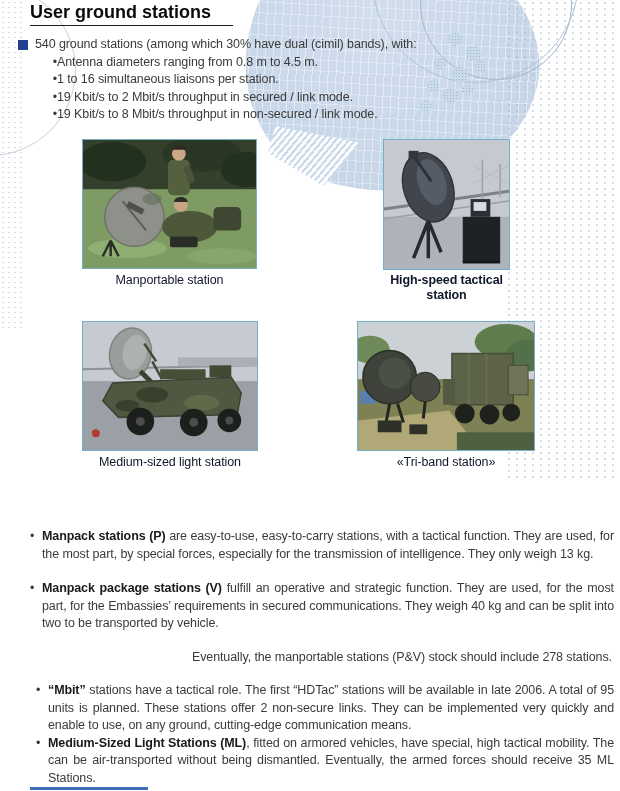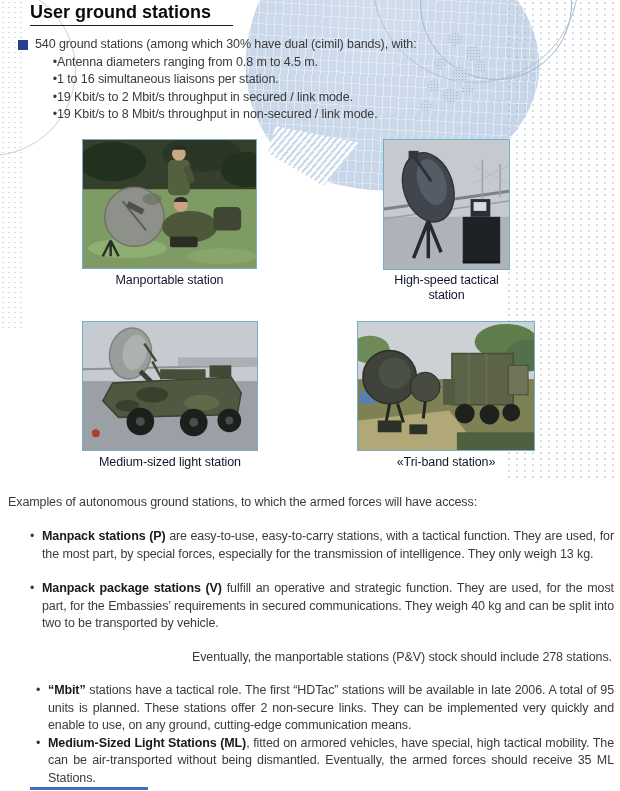--- a/index.html
+++ b/index.html
@@ -133,21 +133,21 @@
         </g>
         <path d="M30 16 L48 42" stroke="#2e3238" stroke-width="3"></path>
         <rect x="25" y="11" width="10" height="8" fill="#33373e"></rect>
         <path d="M45 82 L30 120 M45 82 L58 114 M45 82 L45 120" stroke="#26292e" stroke-width="3.5"></path>
         <rect x="80" y="78" width="38" height="46" fill="#1e2126"></rect>
         <rect x="88" y="60" width="20" height="18" fill="#2b2f35"></rect>
         <rect x="91" y="63" width="13" height="9" fill="#d8dce0"></rect>
         <path d="M80 124 L118 124" stroke="#14161a" stroke-width="3"></path>
       </svg>
     </figure>
-    <div class="caption" style="left:383px;top:273px;width:127px;">High-speed tactical station</div>
+    <div class="caption" style="left:383px;top:273px;width:127px;font-weight:bold;">High-speed tactical station</div>
 
     <figure class="photo" style="left:82px;top:321px;width:176px;height:130px;">
       <svg viewBox="0 0 176 130" preserveAspectRatio="none">
         <rect x="0" y="0" width="176" height="60" fill="#c6cbd1"></rect>
         <rect x="0" y="60" width="176" height="70" fill="#9ba0a6"></rect>
         <path d="M0 48 L176 44" stroke="#8b9096" stroke-width="2"></path>
         <rect x="96" y="36" width="80" height="9" fill="#aab0b6"></rect>
         <g transform="rotate(12 48 32)">
           <ellipse cx="48" cy="32" rx="21" ry="26" fill="#9a9e9b" stroke="#7e827f" stroke-width="1.5"></ellipse>
           <ellipse cx="52" cy="30" rx="12" ry="18" fill="#aeb2af"></ellipse>
@@ -191,21 +191,20 @@
         <circle cx="32" cy="56" r="27" fill="#3e423a" stroke="#2b2f28" stroke-width="1.5"></circle>
         <circle cx="37" cy="52" r="16" fill="#4b5046"></circle>
         <circle cx="68" cy="66" r="15" fill="#474b42" stroke="#2b2f28" stroke-width="1"></circle>
         <path d="M32 83 L28 104 M40 83 L46 102 M68 81 L66 98" stroke="#23261f" stroke-width="3"></path>
         <rect x="20" y="100" width="24" height="12" fill="#2e3128"></rect>
         <rect x="52" y="104" width="18" height="10" fill="#2e3128"></rect>
       </svg>
     </figure>
     <div class="caption" style="left:357px;top:455px;width:178px;">«Tri-band station»</div>
 
-    <p class="para" style="left:8px;top:494px;width:604px;margin:0;">Examples of autonomous ground stations, to which the armed forces will have access:</p>
 
     <div class="para" style="left:30px;top:528px;width:584px;">
       <div class="li">
         <span class="blt">•</span>
         <p><b>Manpack stations (P)</b><span> are easy-to-use, easy-to-carry stations, with a tactical function. They are used, for the most part, by special forces, especially for the transmission of intelligence. They only weigh 13 kg.</span></p>
       </div>
       <div class="li" style="margin-top:17px;">
         <span class="blt">•</span>
         <p><b>Manpack package stations (V)</b><span> fulfill an operative and strategic function. They are used, for the most part, for the Embassies’ requirements in secured communications. They weigh 40 kg and can be split into two to be transported by vehicle.</span></p>
       </div>

